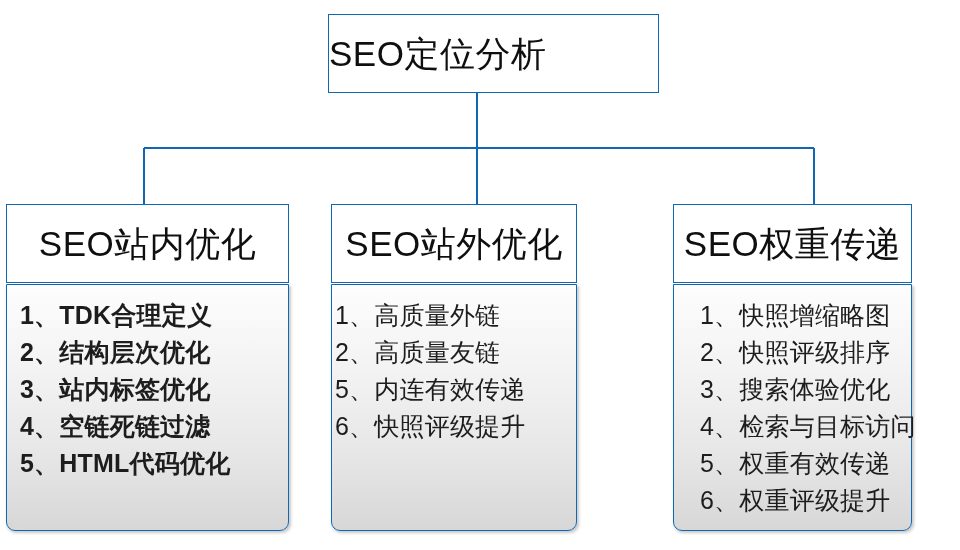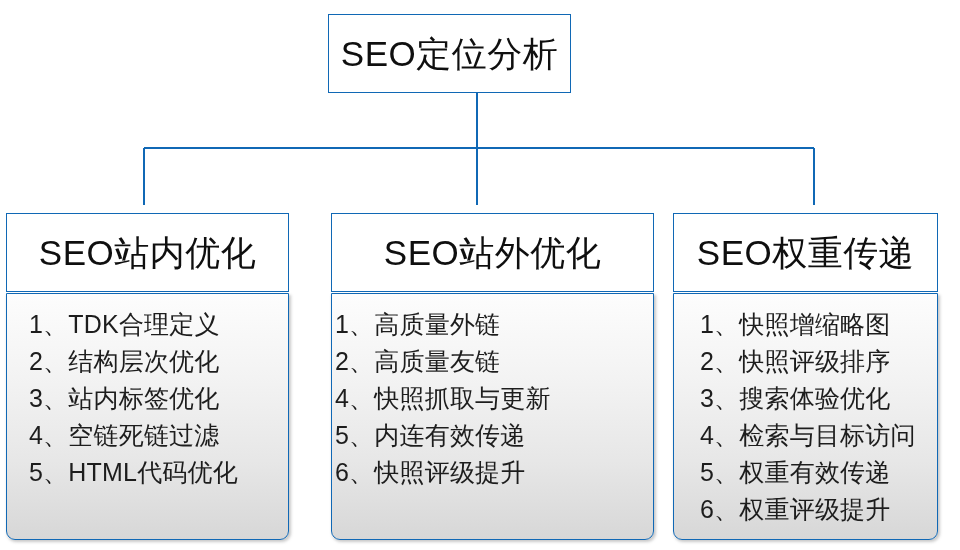--- a/index.html
+++ b/index.html
@@ -32,58 +32,56 @@
     width: 960px;
     height: 550px;
     pointer-events: none;
   }
 
   
   .root-node {
     position: absolute;
     left: 328px;
     top: 14px;
-    width: 243px;
+    width: 331px;
     height: 79px;
     box-sizing: border-box;
     border: 1.6px solid #1068b5;
     background: #ffffff;
     display: flex;
     align-items: center;
-    justify-content: center;
   }
   .root-label {
     font-size: 35px;
     font-weight: 400;
     letter-spacing: 0.5px;
     color: #0f0f0f;
     line-height: 1;
     white-space: nowrap;
   }
 
   
   .column {
     position: absolute;
     top: 204px;
   }
   .col-1 { left: 6px;   width: 283px; }
-  .col-2 { left: 331px; width: 323px; }
-  .col-3 { left: 673px; width: 265px; }
+  .col-2 { left: 331px; width: 246px; }
+  .col-3 { left: 673px; width: 239px; }
 
   .col-header {
     box-sizing: border-box;
     height: 79px;
     border: 1.6px solid #1068b5;
     background: #ffffff;
     display: flex;
     align-items: center;
     justify-content: center;
     position: relative;
     z-index: 2;
-    margin-top: 9px;
   }
   .col-header-label {
     font-size: 35px;
     font-weight: 400;
     letter-spacing: 0.5px;
     color: #0f0f0f;
     line-height: 1;
     white-space: nowrap;
   }
 
@@ -94,21 +92,21 @@
     border: 1.6px solid #1068b5;
     border-top-width: 1.2px;
     border-radius: 0 0 9px 9px;
     background: linear-gradient(to bottom, #fdfdfd 0%, #f3f3f3 34%, #e7e7e7 68%, #d7d7d7 100%);
     box-shadow: 1.5px 2px 3px rgba(120,120,120,0.40);
     padding: 12px 0 0 0;
     display: flex;
     flex-direction: column;
     align-items: flex-start;
   }
-  .col-body.indent-a { padding-left: 22px; }
+  .col-body.indent-a { padding-left: 13px; font-weight: bold; }
   .col-body.indent-b { padding-left: 3px; }
   .col-body.indent-c { padding-left: 26px; }
 
   .item {
     font-size: 25px;
     line-height: 37px;
     color: #1d1d1d;
     white-space: nowrap;
     letter-spacing: 0.2px;
   }
@@ -145,21 +143,20 @@
     </div>
   </div>
 
   <div class="column col-2">
     <div class="col-header">
       <div class="col-header-label">SEO站外优化</div>
     </div>
     <div class="col-body indent-b">
       <div class="item">1、高质量外链</div>
       <div class="item">2、高质量友链</div>
-      <div class="item">4、快照抓取与更新</div>
       <div class="item">5、内连有效传递</div>
       <div class="item">6、快照评级提升</div>
     </div>
   </div>
 
   <div class="column col-3">
     <div class="col-header">
       <div class="col-header-label">SEO权重传递</div>
     </div>
     <div class="col-body indent-c">

